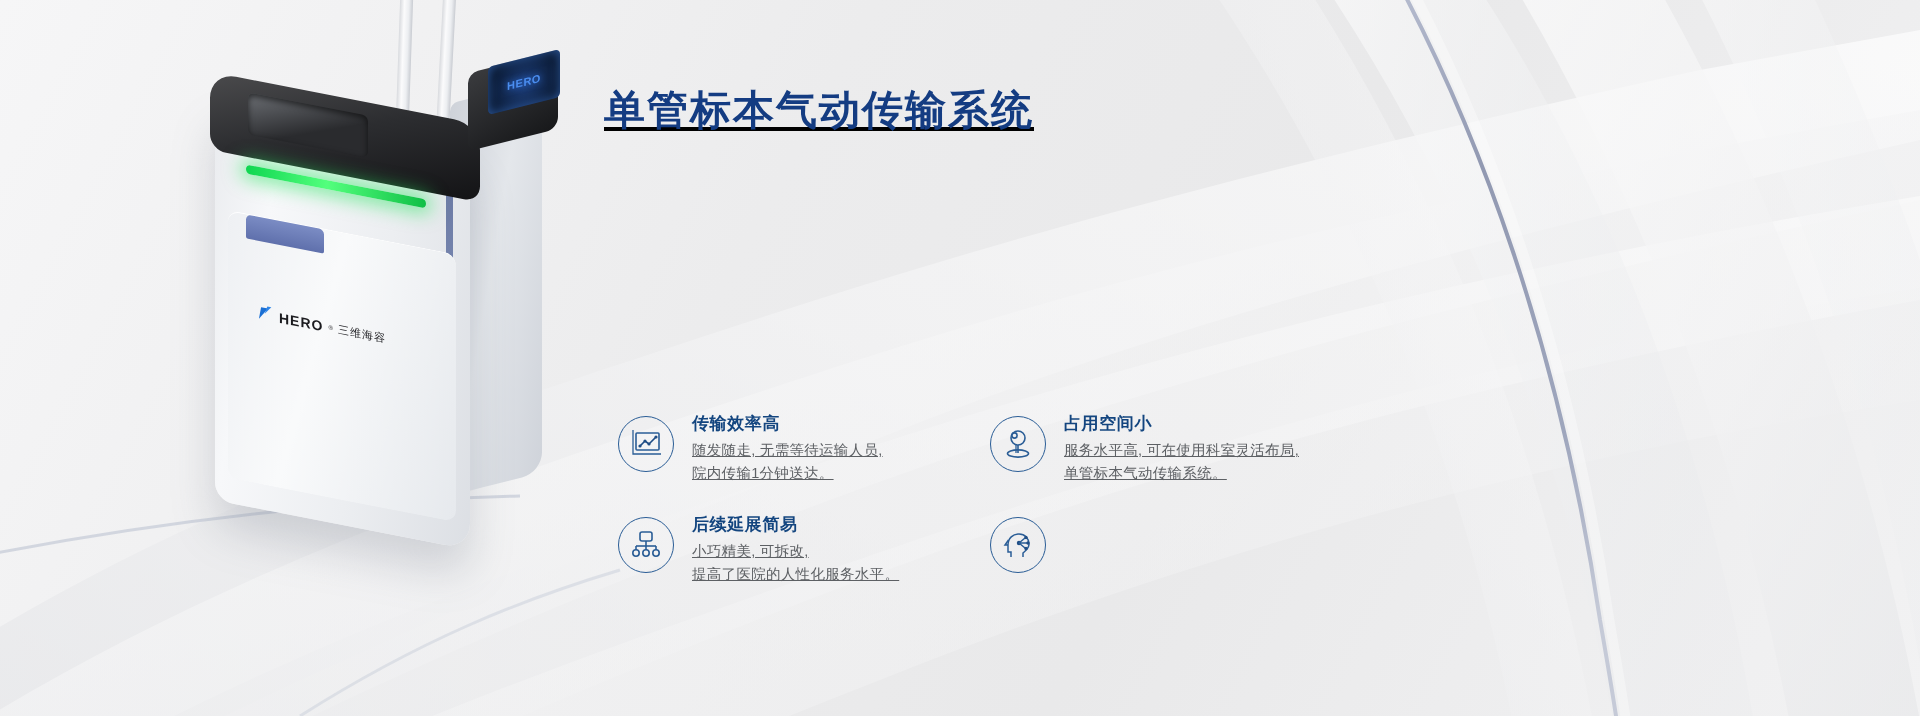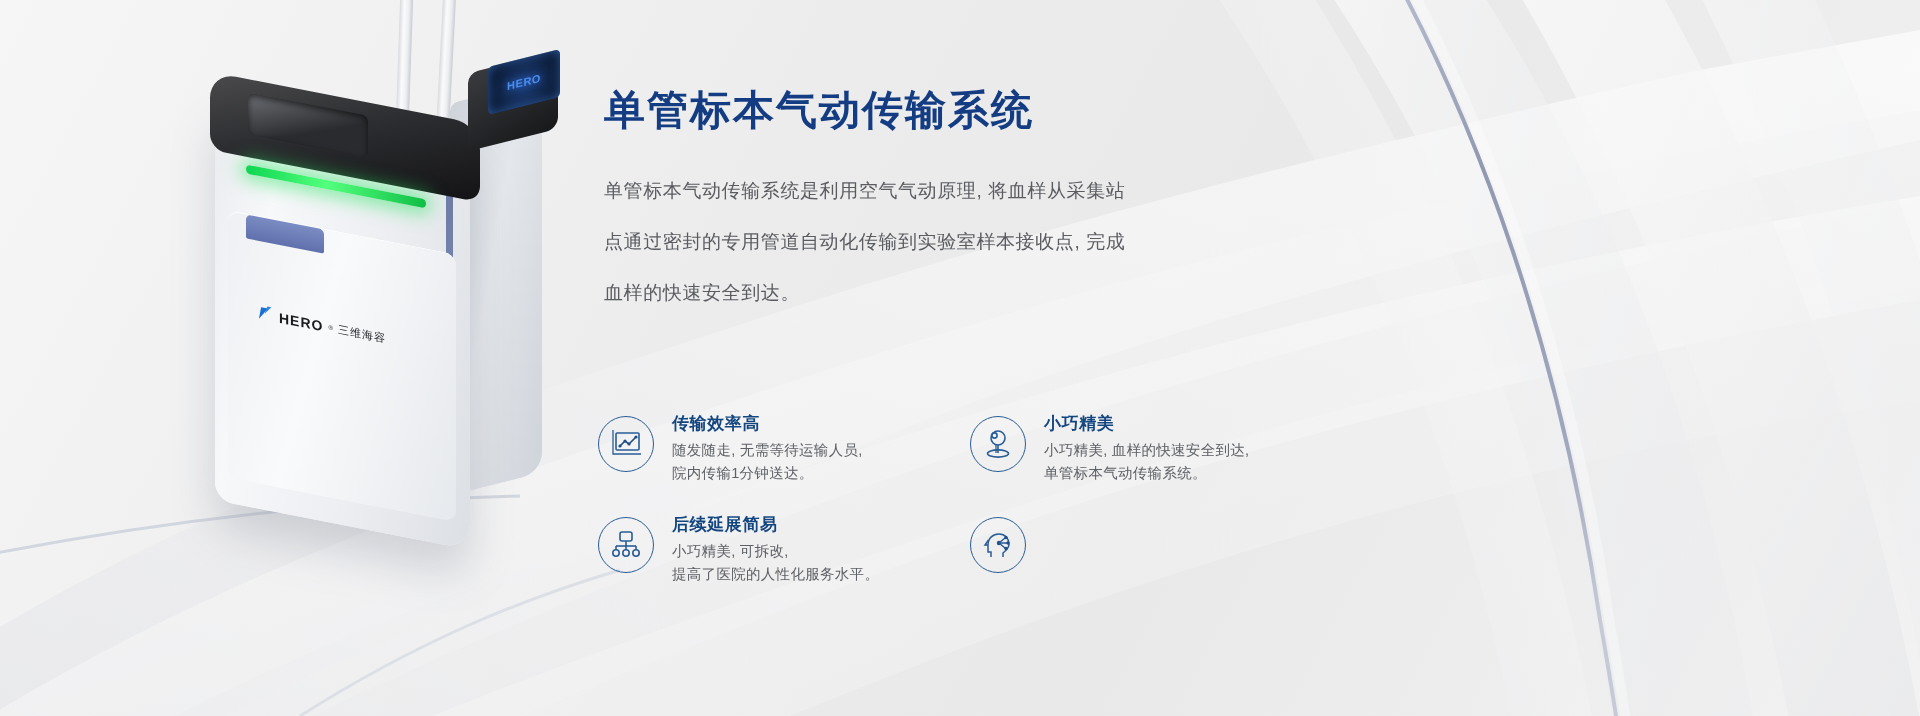--- a/index.html
+++ b/index.html
@@ -106,50 +106,50 @@
   .logo-mark::after {
     content:""; position:absolute; left:8px; top:-1px;
     border-left:4px solid #2f86e8; border-bottom:8px solid transparent;
     transform:skewX(-18deg);
   }
   .logo-en { font-size:14px; font-weight:bold; letter-spacing:1px; color:#1b1b1f; }
   .logo-r { font-size:6px; vertical-align:super; color:#1b1b1f; }
   .logo-cn { font-size:11px; color:#1b1b1f; letter-spacing:1px; }
 
   
-  #content { position:absolute; left:604px; top:86px; width:700px; }
+  #content { position:absolute; left:604px; top:86px; width:700px;text-decoration:underline; }
 
   #title {
     font-size:41px; font-weight:bold; color:#143c82;
     letter-spacing:2px; line-height:1.2;
   }
   #desc {
     margin-top:30px;
     font-size:19px; color:#5a5c60; line-height:51px; letter-spacing:.6px;
     max-width:660px;
   }
 
   #features {
-    position:absolute; left:598px; top:412px;
+    position:absolute; left:618px; top:412px;
     display:grid; grid-template-columns:372px 372px;
     grid-row-gap:28px;
   }
   .feature { display:flex; gap:18px; align-items:flex-start; }
   .f-icon {
     flex:0 0 auto; width:56px; height:56px; border-radius:50%;
     border:1.6px solid #2a5d96;
     display:flex; align-items:center; justify-content:center;
     margin-top:4px;
   }
   .f-text { padding-top:0px; }
   .f-title {
     font-size:17px; font-weight:bold; color:#13457f; letter-spacing:.6px;
     margin-bottom:4px;
   }
-  .f-line { font-size:14.5px; color:#5d6064; line-height:23px; letter-spacing:.3px; }
+  .f-line { font-size:14.5px; color:#5d6064; line-height:23px; letter-spacing:.3px;text-decoration:underline; }
 </style>
 </head>
 <body>
 
 <div id="stage">
 
   <div class="bg-layer">
     <svg width="1920" height="716" viewBox="0 0 1920 716">
       <defs>
         <linearGradient id="ribA" x1="0" y1="0" x2="1" y2="1">
@@ -218,25 +218,20 @@
     <div class="logo-wrap">
       <span class="logo-mark"></span>
       <span class="logo-en">HERO</span>
       <span class="logo-r">®</span>
       <span class="logo-cn">三维海容</span>
     </div>
   </div>
 
   <div id="content">
     <h1 id="title">单管标本气动传输系统</h1>
-    <div id="desc">
-      <div>单管标本气动传输系统是利用空气气动原理, 将血样从采集站</div>
-      <div>点通过密封的专用管道自动化传输到实验室样本接收点, 完成</div>
-      <div>血样的快速安全到达。</div>
-    </div>
   </div>
 
   <div id="features">
 
     <div class="feature">
       <div class="f-icon">
         <svg width="32" height="30" viewBox="0 0 32 30" fill="none" stroke="#2a5d96" stroke-width="1.6">
           <rect x="6" y="4" width="23" height="17" rx="1"></rect>
           <path d="M3 1 V25 H31" stroke-width="1.3"></path>
           <polyline points="10,17 15,12 19,15 26,8" stroke="#1f4d85" stroke-width="1.7"></polyline>
@@ -257,22 +252,22 @@
       <div class="f-icon">
         <svg width="32" height="32" viewBox="0 0 32 32" fill="none" stroke="#2a5d96" stroke-width="1.6">
           <circle cx="16" cy="10" r="7"></circle>
           <circle cx="12.5" cy="7.5" r="2.6"></circle>
           <path d="M16 17 V25" stroke-width="1.6"></path>
           <path d="M14 17 V25" stroke-width="1.3"></path>
           <ellipse cx="16" cy="25.5" rx="10.5" ry="3.6"></ellipse>
         </svg>
       </div>
       <div class="f-text">
-        <div class="f-title">小巧精美</div>
-        <div class="f-line">小巧精美, 血样的快速安全到达,</div>
+        <div class="f-title">占用空间小</div>
+        <div class="f-line">服务水平高, 可在使用科室灵活布局,</div>
         <div class="f-line">单管标本气动传输系统。</div>
       </div>
     </div>
 
     <div class="feature">
       <div class="f-icon">
         <svg width="32" height="30" viewBox="0 0 32 30" fill="none" stroke="#2a5d96" stroke-width="1.6">
           <rect x="10" y="2" width="12" height="9" rx="2"></rect>
           <path d="M16 11 V16"></path>
           <path d="M6 16 H26"></path>

